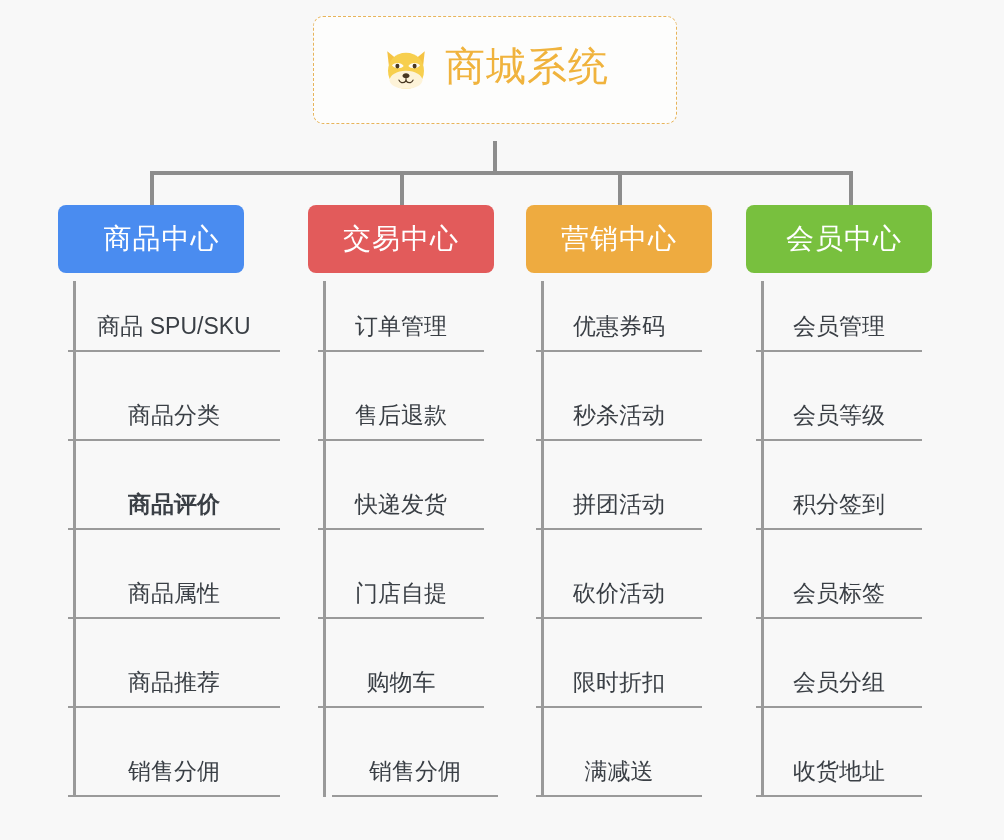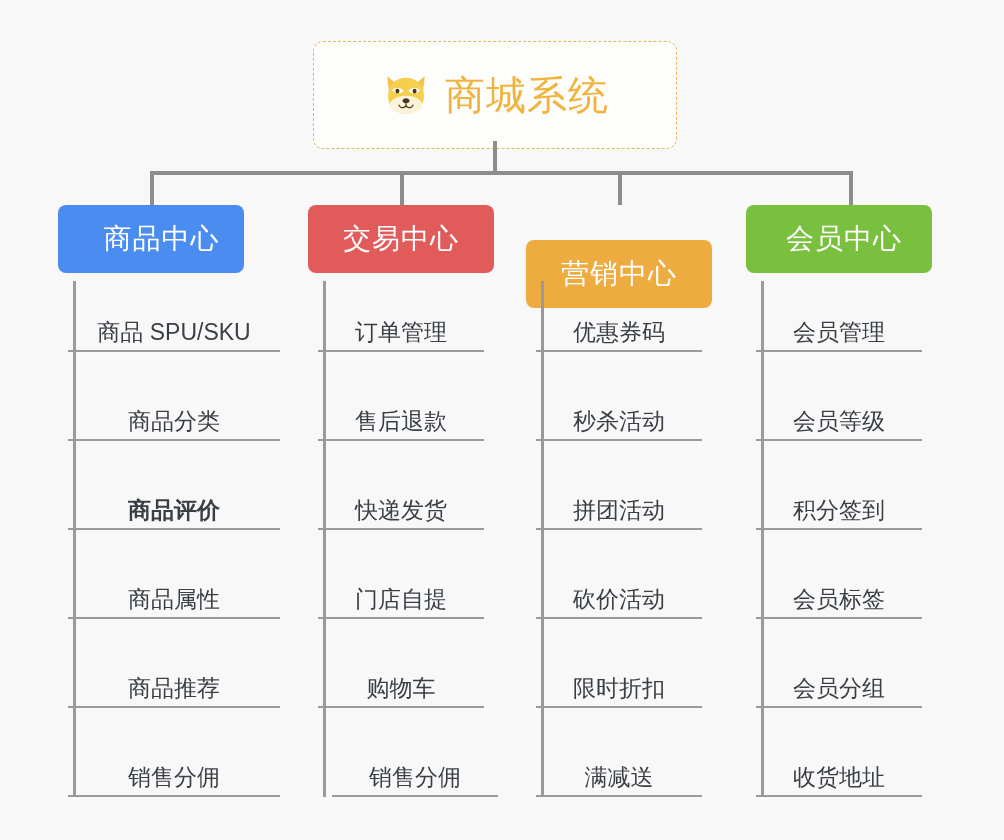--- a/index.html
+++ b/index.html
@@ -17,31 +17,32 @@
   #chart {
     position: relative;
     width: 1004px;
     height: 840px;
   }
 
   
   .root-node {
     position: absolute;
     left: 313px;
-    top: 41px;
+    top: 16px;
     width: 364px;
     height: 108px;
     box-sizing: border-box;
     background: #fdfdfc;
     border: 1px dashed #e8b45a;
     border-radius: 10px;
     display: flex;
     align-items: center;
     justify-content: center;
     gap: 14px;
+    font-family: Liberation Mono, monospace;
   }
   .root-logo {
     width: 50px;
     height: 50px;
     flex: 0 0 auto;
     display: block;
   }
   .root-title {
     font-size: 40px;
     line-height: 1;
@@ -90,21 +91,21 @@
   }
 
   
   .leaf {
     position: absolute;
     box-sizing: border-box;
     border-bottom: 2px solid #9a9a9a;
     display: flex;
     align-items: flex-end;
     justify-content: center;
-    padding-bottom: 3px;
+    padding-bottom: 9px;
   }
   .leaf-label {
     font-size: 23px;
     line-height: 1.2;
     color: #3a3f45;
     white-space: nowrap;
   }
 </style>
 </head>
 <body>
@@ -181,21 +182,21 @@
           <span class="leaf-label">门店自提</span>
         </div>
         <div class="leaf" style="position: absolute; left: 318px; width: 166px; top: 664px; height: 44px;">
           <span class="leaf-label">购物车</span>
         </div>
         <div class="leaf" style="position: absolute; left: 332px; width: 166px; top: 753px; height: 44px;">
           <span class="leaf-label">销售分佣</span>
         </div>
       </div>
       <div class="column" style="left: 0px; top: 0px;">
-        <div class="cat-box" style="position: absolute; left: 526px; top: 205px; width: 186px; height: 68px; background: rgb(238, 171, 64); margin-top: 35px;">
+        <div class="cat-box" style="position: absolute; left: 526px; top: 205px; width: 186px; height: 68px; background: rgb(238, 171, 64);">
           <span class="cat-label">营销中心</span>
         </div>
         <div class="trunk" style="left: 541px; top: 281px; height: 516px;"></div>
         <div class="leaf" style="position: absolute; left: 536px; width: 166px; top: 308px; height: 44px;">
           <span class="leaf-label">优惠券码</span>
         </div>
         <div class="leaf" style="position: absolute; left: 536px; width: 166px; top: 397px; height: 44px;">
           <span class="leaf-label">秒杀活动</span>
         </div>
         <div class="leaf" style="position: absolute; left: 536px; width: 166px; top: 486px; height: 44px;">

